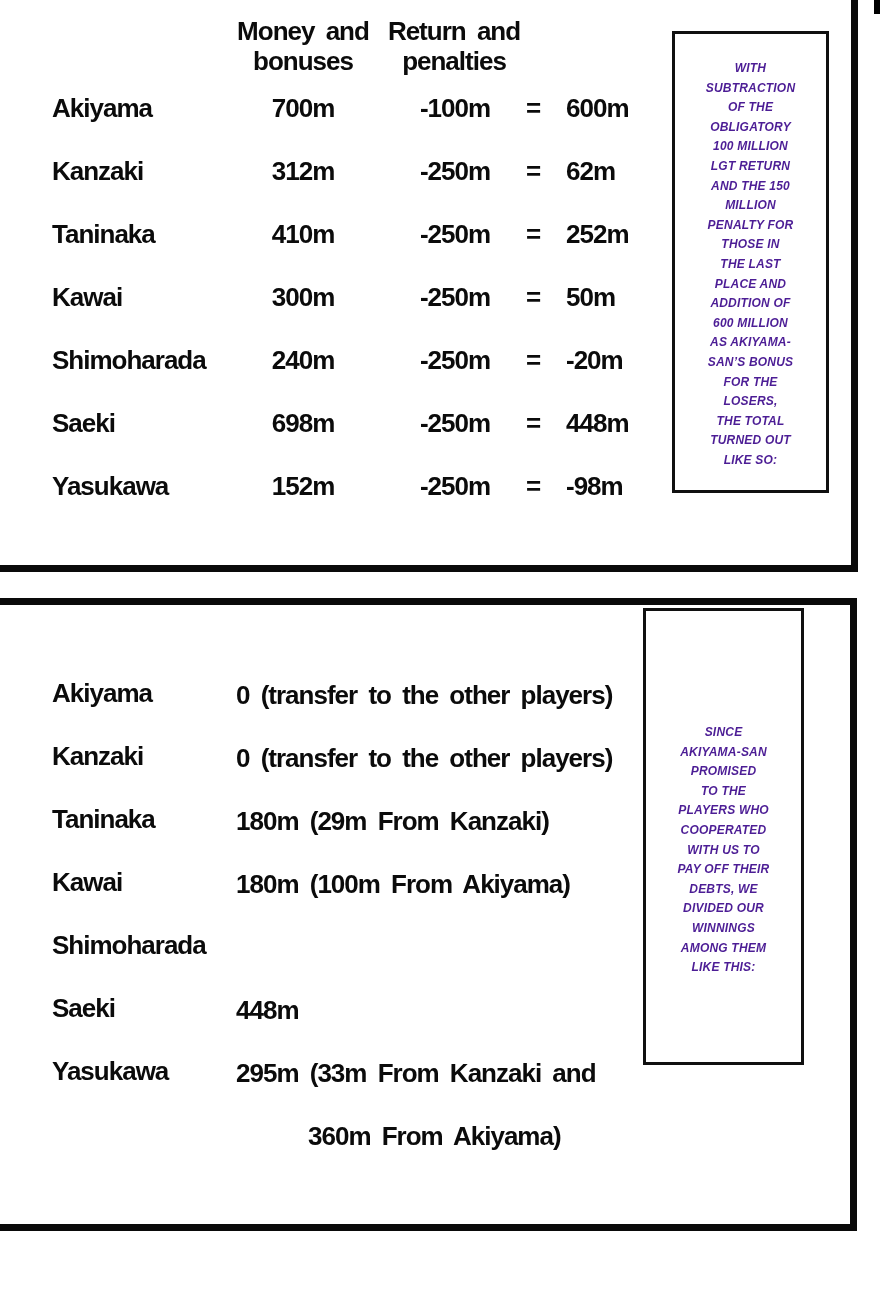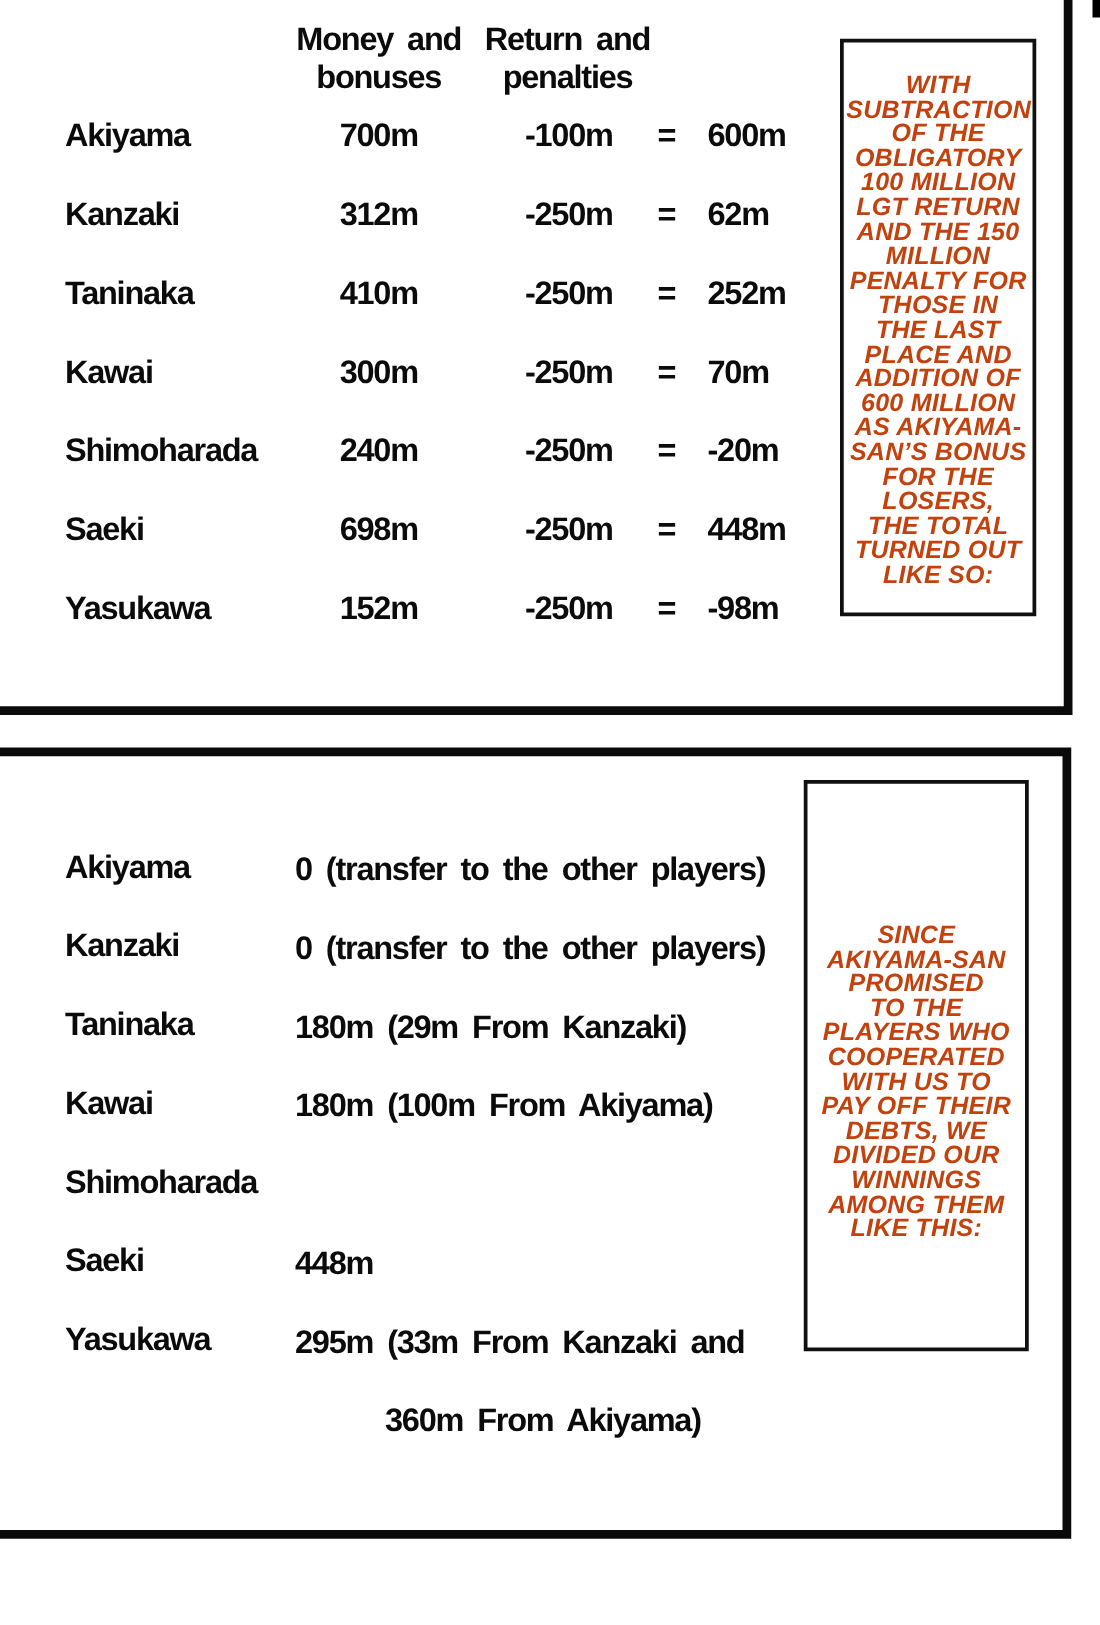--- a/index.html
+++ b/index.html
@@ -36,25 +36,25 @@
   .c-total  { left:566px; }
 
   .c-bname  { left:52px; }
   .c-bvalue { left:236px; line-height:34px; }
   .c-bvalue .cont { margin-left:72px;margin-top:29px; }
 
   .note {
     position:absolute; box-sizing:border-box;
     border:3px solid #101010; background:#ffffff;
     font-style:italic; font-weight:bold;
-    font-size:20px; line-height:19.6px; letter-spacing:0.2px;
-    text-align:center; white-space:pre-line; color:#c2410c;
+    font-size:12px; line-height:19.6px; letter-spacing:0.2px;
+    text-align:center; white-space:pre-line; color:#4c1d95;
   }
   .note-top    { left:672px; top:31px;  width:157px; height:462px; padding:25px 2px 0 2px; }
-  .note-bottom { left:643px; top:624px; width:180px; height:457px; padding:112px 2px 0 2px; }
+  .note-bottom { left:643px; top:608px; width:161px; height:457px; padding:112px 2px 0 2px; }
 </style>
 </head>
 <body>
 
 <div class="page">
 
   <div class="frame frame-top"></div>
   <div class="frame frame-bottom"></div>
   <div class="corner-mark"></div>
 
@@ -82,21 +82,21 @@
     <span class="cell c-money tech">410m</span>
     <span class="cell c-return tech">-250m</span>
     <span class="cell c-eq tech">=</span>
     <span class="cell c-total tech">252m</span>
   </div>
   <div class="trow" style="top:282px">
     <span class="cell c-name tech">Kawai</span>
     <span class="cell c-money tech">300m</span>
     <span class="cell c-return tech">-250m</span>
     <span class="cell c-eq tech">=</span>
-    <span class="cell c-total tech">70m</span>
+    <span class="cell c-total tech">50m</span>
   </div>
   <div class="trow" style="top:345px">
     <span class="cell c-name tech">Shimoharada</span>
     <span class="cell c-money tech">240m</span>
     <span class="cell c-return tech">-250m</span>
     <span class="cell c-eq tech">=</span>
     <span class="cell c-total tech">-20m</span>
   </div>
   <div class="trow" style="top:408px">
     <span class="cell c-name tech">Saeki</span>

